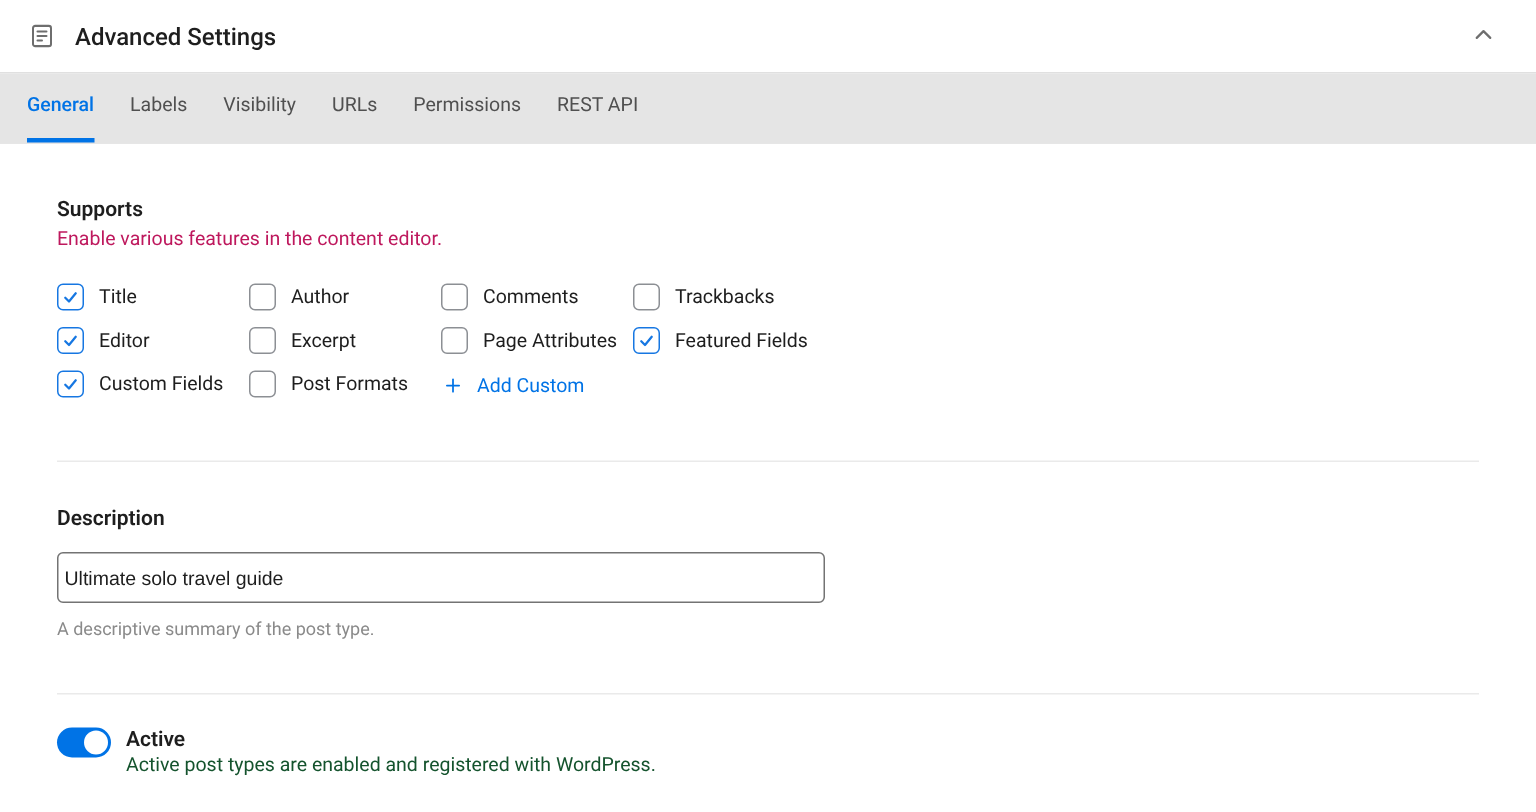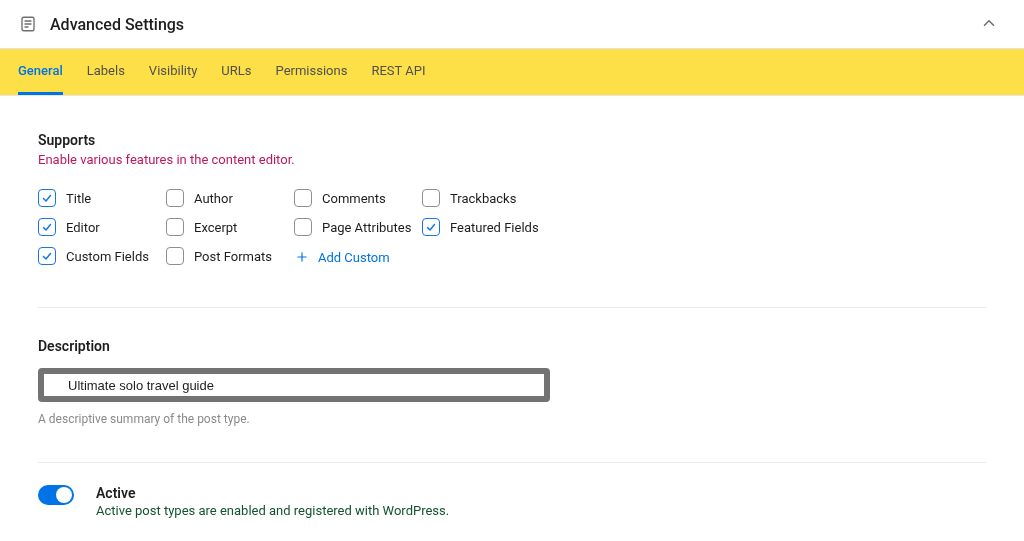--- a/index.html
+++ b/index.html
@@ -40,21 +40,21 @@
     color: #6e6e6e;
     display: flex;
     align-items: center;
     margin-right: 8px;
   }
   .tabs {
     display: flex;
     gap: 24px;
     padding: 0 18px;
     border-bottom: 1px solid #e6e6e6;
-    background: #fde047;
+    background: #e5e5e5;
   }
   .tab {
     padding: 14px 0;
     font-size: 13px;
     color: #505050;
     cursor: pointer;
     border-bottom: 3px solid transparent;
   }
   .tab.active {
     color: #0073e6;
@@ -122,41 +122,41 @@
     justify-content: center;
   }
   .divider {
     height: 1px;
     background: #eaeaea;
     margin: 42px 0 30px 0;
   }
   .input-text {
     width: 512px;
     height: 34px;
-    border: 6px solid #737373;
+    border: 1px solid #737373;
     border-radius: 4px;
-    padding: 0 24px;
+    padding: 0 4px;
     font-size: 13px;
     color: #1e1e1e;
     margin-top: 10px;
     margin-bottom: 10px;
   }
   .help-text {
     font-size: 12px;
     color: #8a8a8a;
   }
   .divider2 {
     height: 1px;
     background: #eaeaea;
     margin: 36px 0 22px 0;
   }
   .toggle-row {
     display: flex;
     align-items: flex-start;
-    gap: 22px;
+    gap: 10px;
   }
   .toggle {
     width: 36px;
     height: 20px;
     background: #0073e6;
     border-radius: 999px;
     position: relative;
     cursor: pointer;
     flex-shrink: 0;
   }

